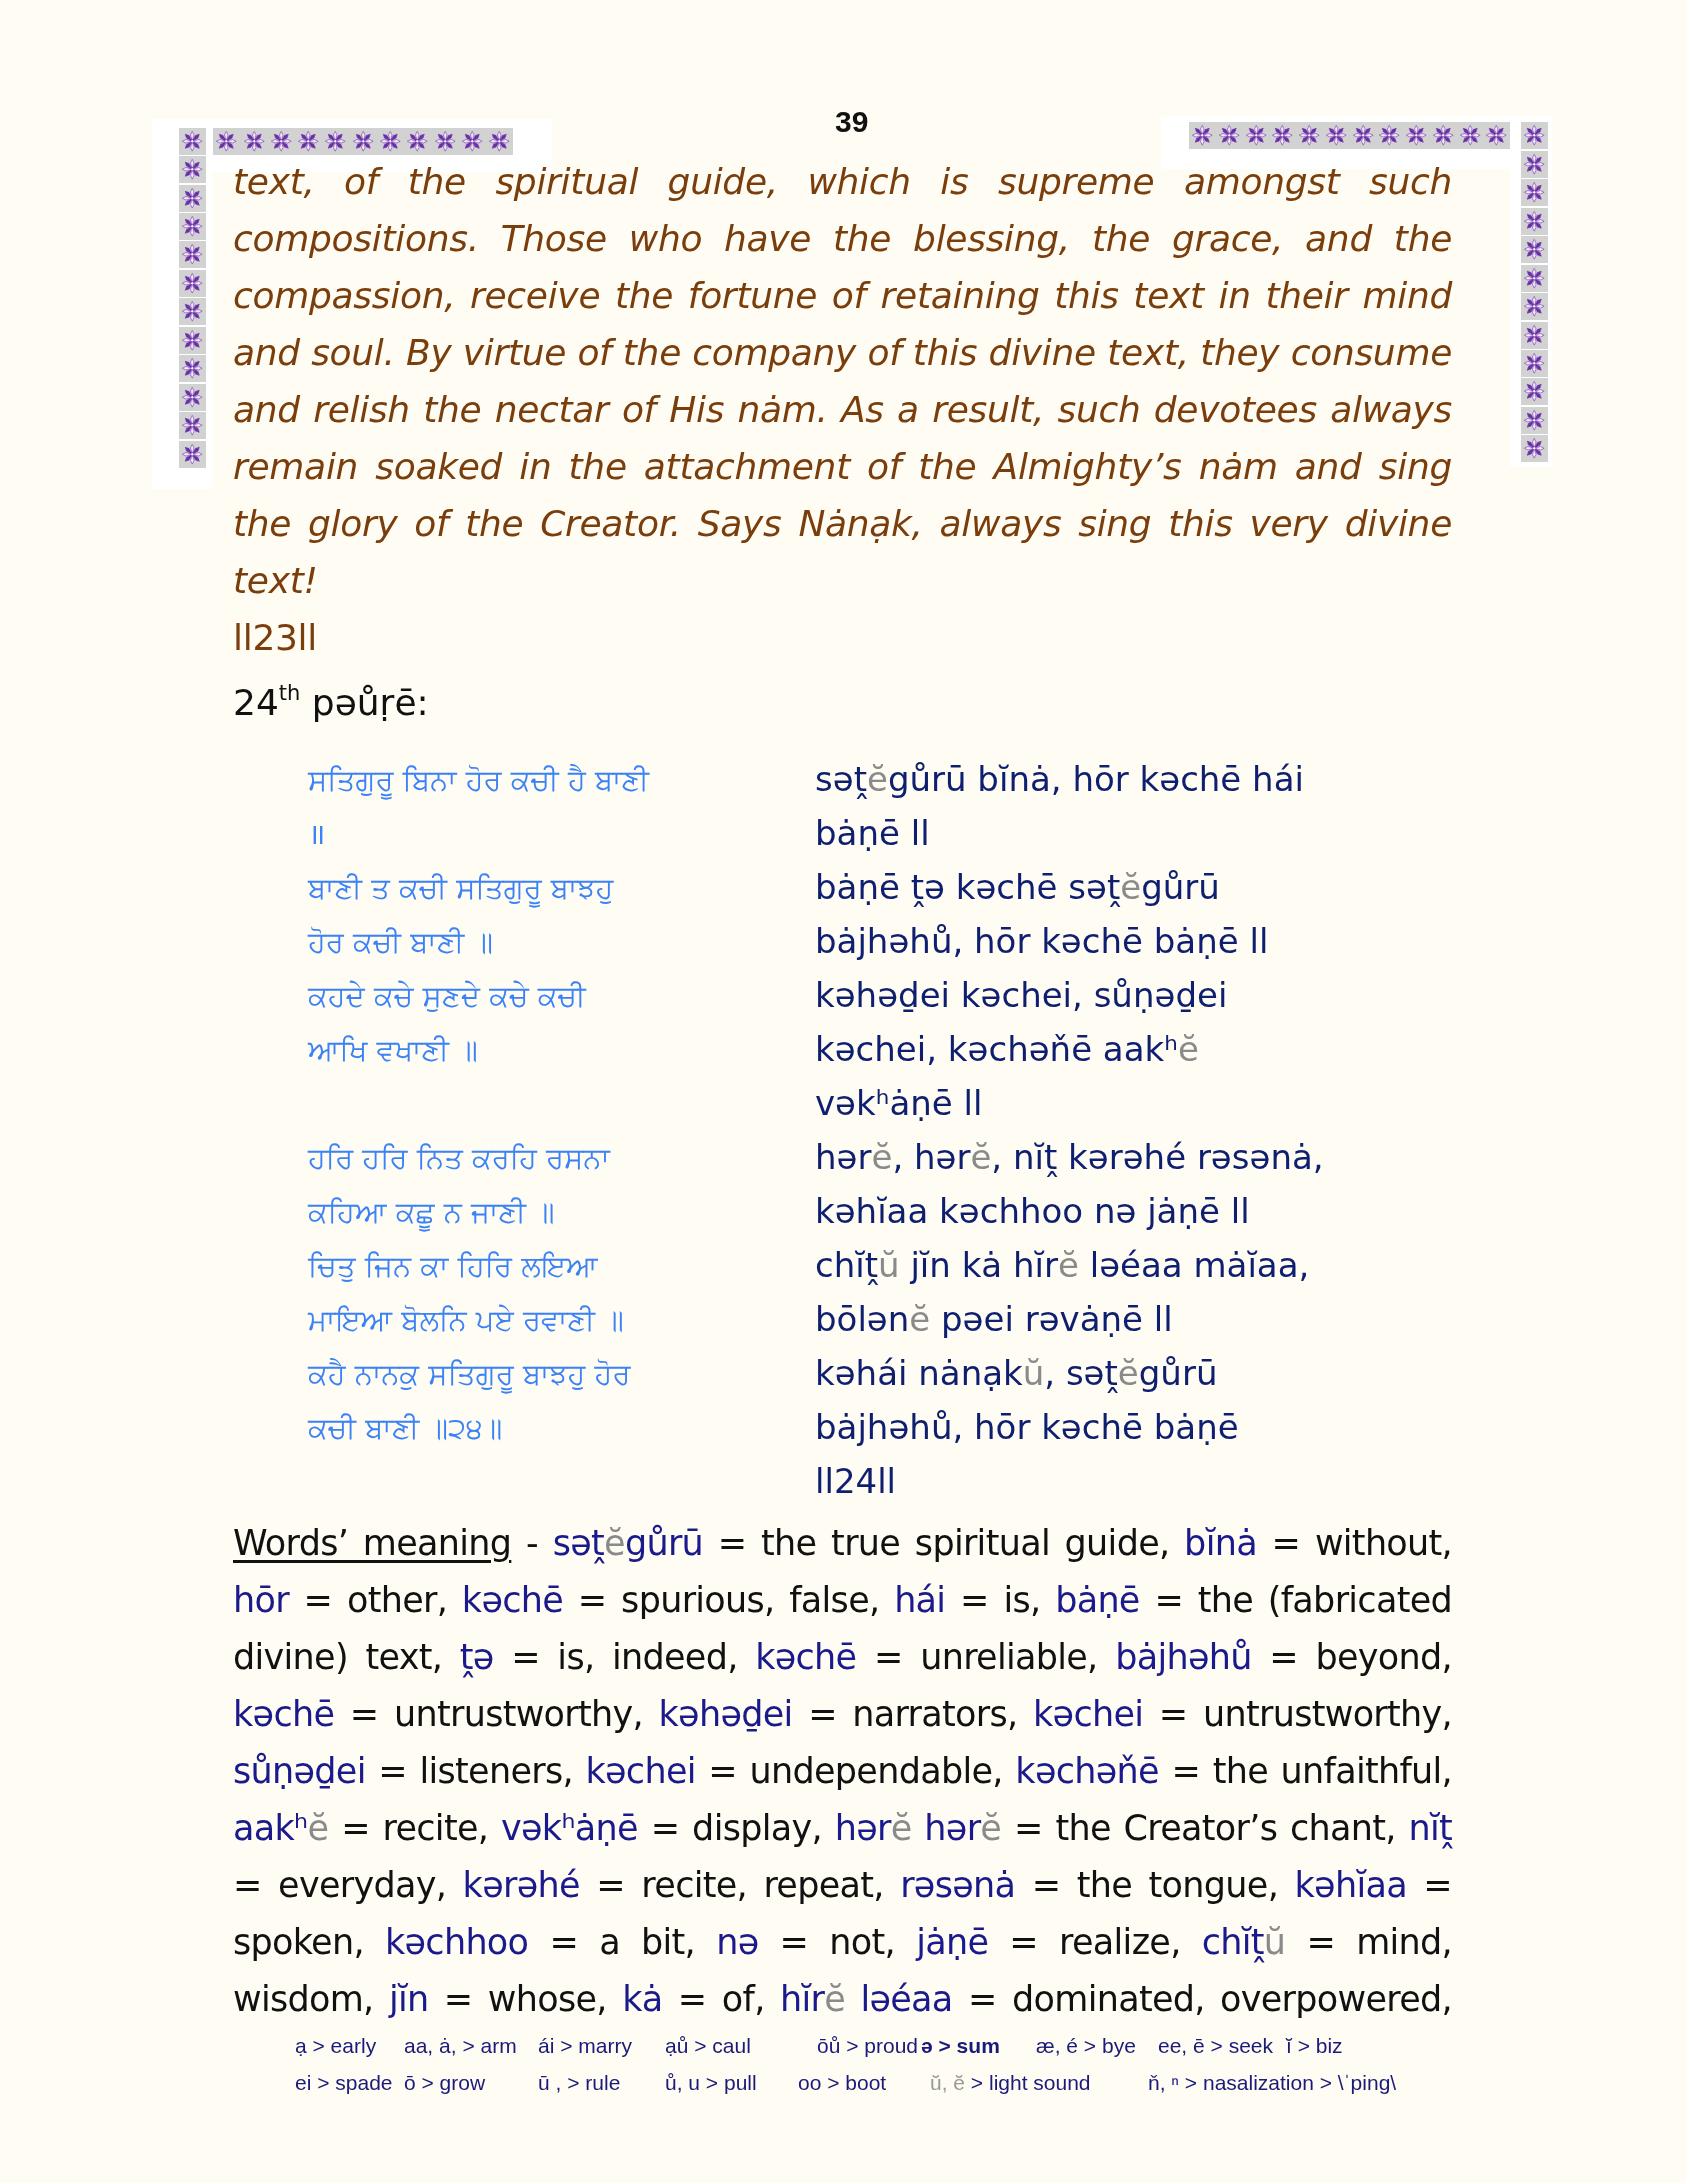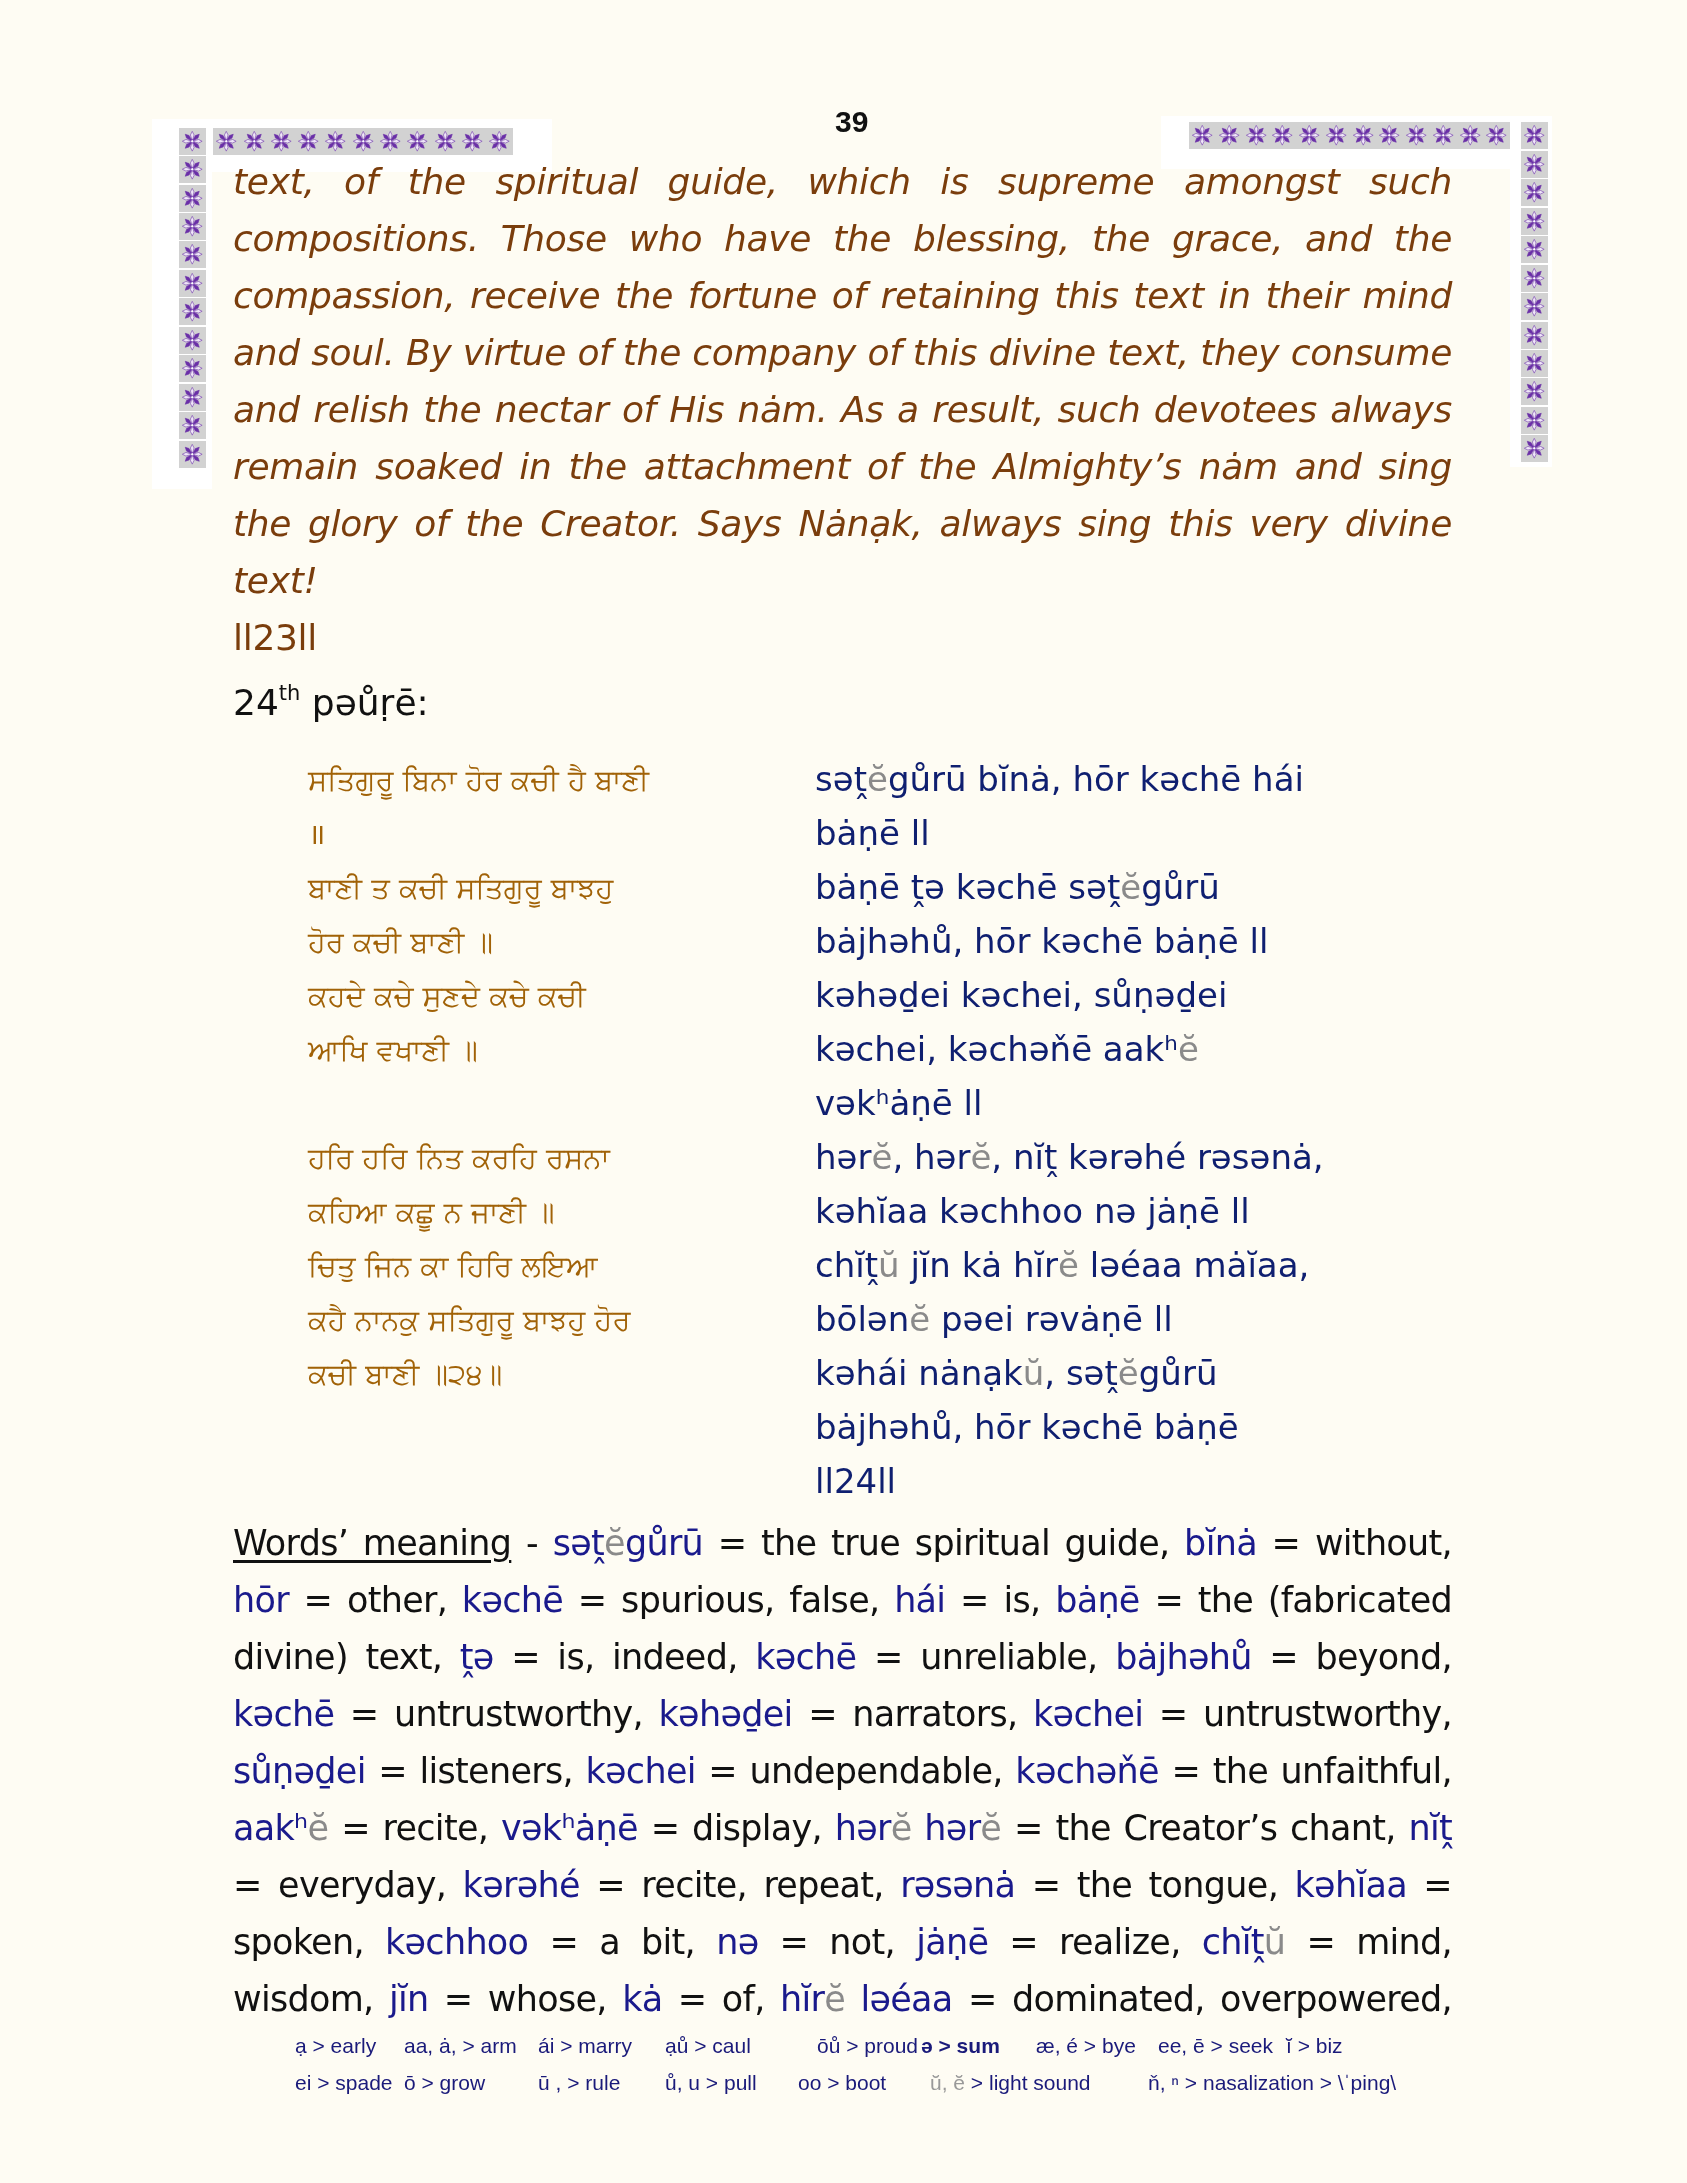--- a/index.html
+++ b/index.html
@@ -43,21 +43,21 @@
   .pauri-heading {
     position: absolute; left: 233px; top: 681px;
     font-size: 36px; color: #111;
     font-family: "DejaVu Sans", sans-serif;
   }
   .pauri-heading sup { font-size: 21px; vertical-align: 14.6px; }
 
   .verse-left {
     position: absolute; left: 308px; top: 753px; width: 410px;
     font-family: "DejaVu Sans", sans-serif;
-    font-size: 29px; line-height: 54px; color: #a16207;
+    font-size: 29px; line-height: 54px; color: #3b82f6;
   }
   .verse-right {
     position: absolute; left: 815px; top: 752px; width: 523px;
     font-family: "DejaVu Sans", sans-serif;
     font-size: 34px; line-height: 54px; color: #0f1f70;
     text-align: justify; text-align-last: left;
   }
   .verse-line { display: block; min-height: 54px; white-space: nowrap; }
   .verse-right .verse-line { white-space: normal; }
   .light { color: #8a8a8a; }
@@ -412,20 +412,21 @@
     <span class="verse-line">ਸਤਿਗੁਰੂ ਬਿਨਾ ਹੋਰ ਕਚੀ ਹੈ ਬਾਣੀ</span>
     <span class="verse-line">॥</span>
     <span class="verse-line">ਬਾਣੀ ਤ ਕਚੀ ਸਤਿਗੁਰੂ ਬਾਝਹੁ</span>
     <span class="verse-line">ਹੋਰ ਕਚੀ ਬਾਣੀ ॥</span>
     <span class="verse-line">ਕਹਦੇ ਕਚੇ ਸੁਣਦੇ ਕਚੇ ਕਚੀ</span>
     <span class="verse-line">ਆਖਿ ਵਖਾਣੀ ॥</span>
     <span class="verse-line"></span>
     <span class="verse-line">ਹਰਿ ਹਰਿ ਨਿਤ ਕਰਹਿ ਰਸਨਾ</span>
     <span class="verse-line">ਕਹਿਆ ਕਛੂ ਨ ਜਾਣੀ ॥</span>
     <span class="verse-line">ਚਿਤੁ ਜਿਨ ਕਾ ਹਿਰਿ ਲਇਆ</span>
+    <span class="verse-line">ਮਾਇਆ ਬੋਲਨਿ ਪਏ ਰਵਾਣੀ ॥</span>
     <span class="verse-line">ਕਹੈ ਨਾਨਕੁ ਸਤਿਗੁਰੂ ਬਾਝਹੁ ਹੋਰ</span>
     <span class="verse-line">ਕਚੀ ਬਾਣੀ ॥੨੪॥</span>
   </div>
 
 <div class="verse-right" id="verse-right">
     <span class="verse-line">səṱ<span class="light">ĕ</span>gůrū bĭnȧ, hōr kəchē hái</span>
     <span class="verse-line">bȧṇē ll</span>
     <span class="verse-line">bȧṇē   ṱə   kəchē   səṱ<span class="light">ĕ</span>gůrū</span>
     <span class="verse-line">bȧjhəhů, hōr kəchē bȧṇē ll</span>
     <span class="verse-line">kəhəḏei    kəchei,  sůṇəḏei</span>

